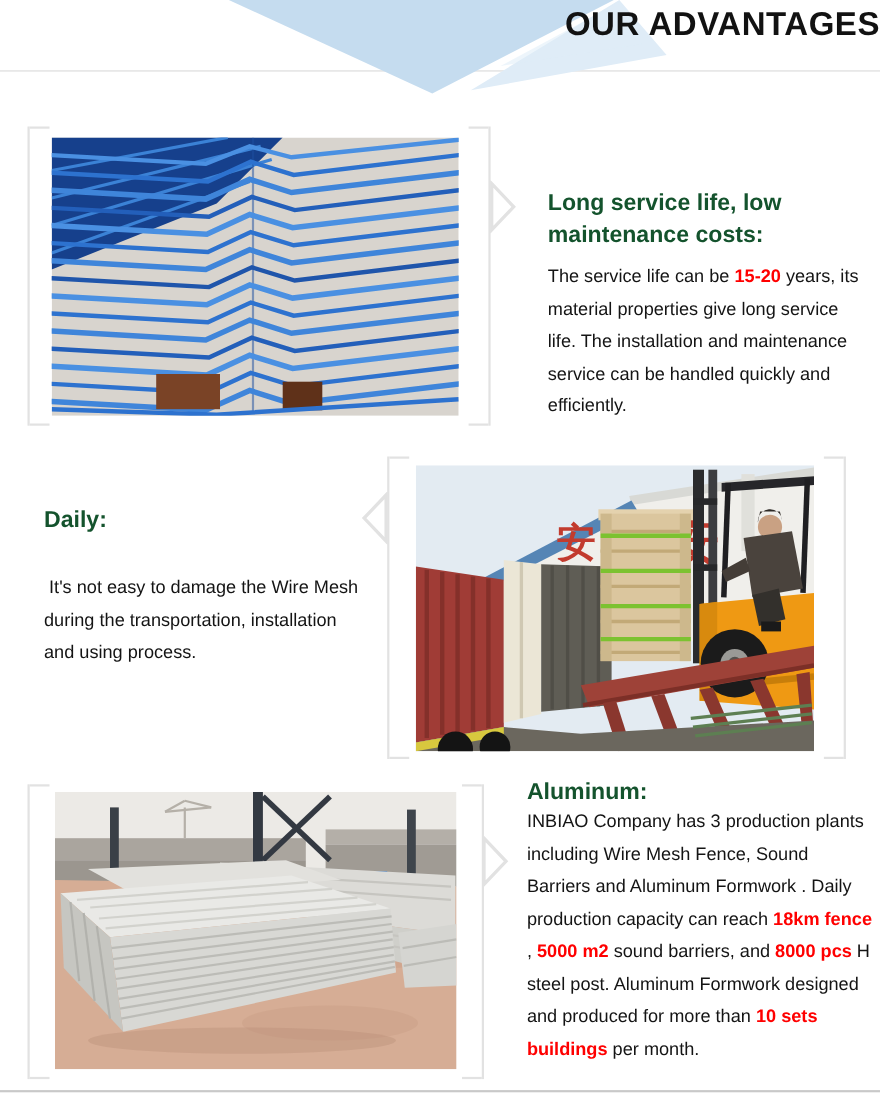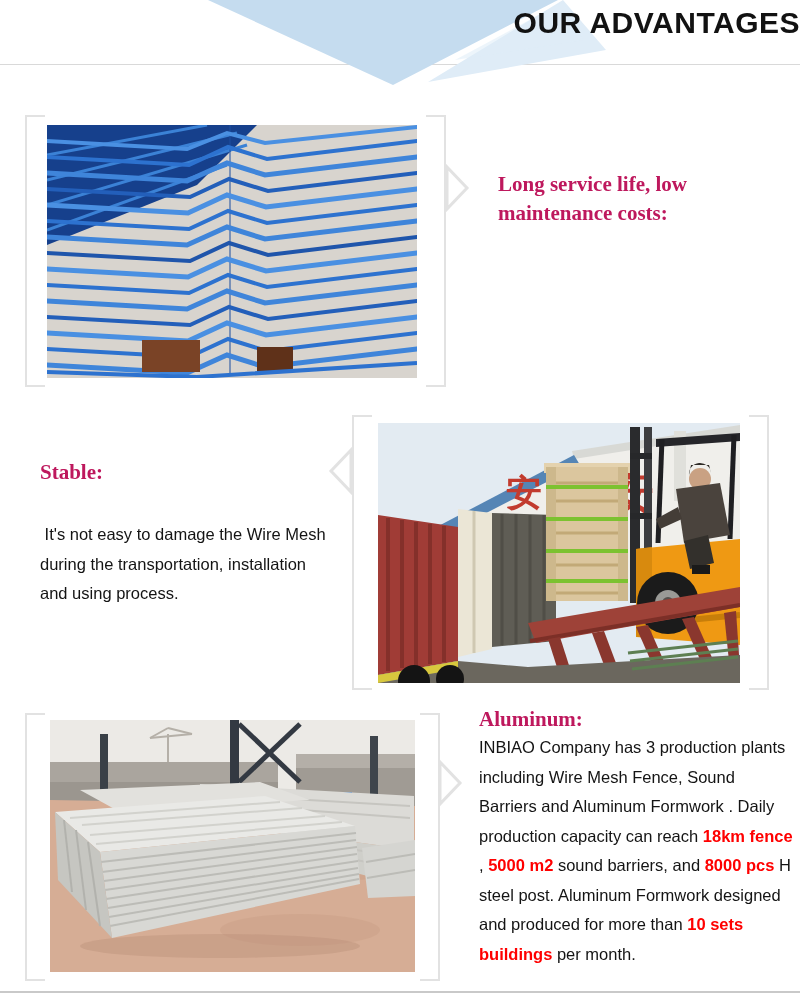--- a/index.html
+++ b/index.html
@@ -28,21 +28,21 @@
   .bk{position:absolute;top:0;bottom:0;width:20px;}
   .bk-l{left:0;border-left:2px solid var(--bracket-gray);}
   .bk-r{right:0;border-right:2px solid var(--bracket-gray);}
   .bk::before,.bk::after{content:"";position:absolute;width:18px;height:2px;background:var(--bracket-gray);}
   .bk-l::before{left:0;top:0}.bk-l::after{left:0;bottom:0}
   .bk-r::before{right:0;top:0}.bk-r::after{right:0;bottom:0}
   .photo{position:absolute;display:block;}
   .chev{position:absolute;width:26px;height:48px;}
   .chev polygon{fill:#fff;stroke:var(--bracket-gray);stroke-width:3;}
   
-  .h2{position:absolute;margin:0;font-size:21px;line-height:29px;font-weight:bold;color:#be185d;font-family:Liberation Serif, serif;}
+  .h2{position:absolute;margin:0;font-size:21px;line-height:29px;font-weight:bold;color:#14532d;}
   .body{position:absolute;margin:0;font-size:16.5px;line-height:29.5px;color:#141414;white-space:pre-wrap;}
   .hl{color:var(--accent-red);font-weight:bold;}
   .bottom-divider{position:absolute;left:0;top:991px;width:800px;height:2px;background:#c9c9c9;}
 </style>
 </head>
 <body>
 
 <div class="page">
 
   <div class="header-line"></div>
@@ -86,22 +86,23 @@
       <rect x="95" y="215" width="58" height="32" fill="#7a4326"></rect>
       <rect x="210" y="222" width="36" height="26" fill="#5f3119"></rect>
       <polyline points="0,247 150,252 370,238" fill="none" stroke="#2d72cf" stroke-width="4"></polyline>
     </svg>
     <svg class="chev" style="left:419px;top:49px;" viewBox="0 0 26 48">
       <polygon points="3,3 23,24 3,45"></polygon>
     </svg>
   </div>
 
   <h2 class="h2" style="left:498px;top:170px;width:260px;">Long service life, low maintenance costs:</h2>
-
-  <h2 class="h2" style="left:40px;top:458px;width:280px;">Stable:</h2>
+  <p class="body" style="left:498px;top:237px;width:292px;"><span>The service life can be </span><span class="hl">15-20</span><span> years, its material properties give long service life. The installation and maintenance service can be handled quickly and efficiently.</span></p>
+
+  <h2 class="h2" style="left:40px;top:458px;width:280px;">Daily:</h2>
   <p class="body" style="left:40px;top:520px;width:290px;"><span> It's not easy to damage the Wire Mesh during the transportation, installation and using process.</span></p>
 
   <div class="frame" style="left:352px;top:415px;width:417px;height:275px;">
     <div class="bk bk-l"></div>
     <div class="bk bk-r"></div>
     <svg class="photo" style="left:26px;top:8px;" width="362" height="260" viewBox="0 0 362 260">
       <rect width="362" height="260" fill="#e3ebf2"></rect>
       <polygon points="30,120 200,30 362,6 362,160 30,160" fill="#f0efeb"></polygon>
       <polygon points="194,28 362,2 362,10 196,36" fill="#d8d9d5"></polygon>
       <polygon points="28,120 196,32 202,42 34,128" fill="#5585b5"></polygon>

